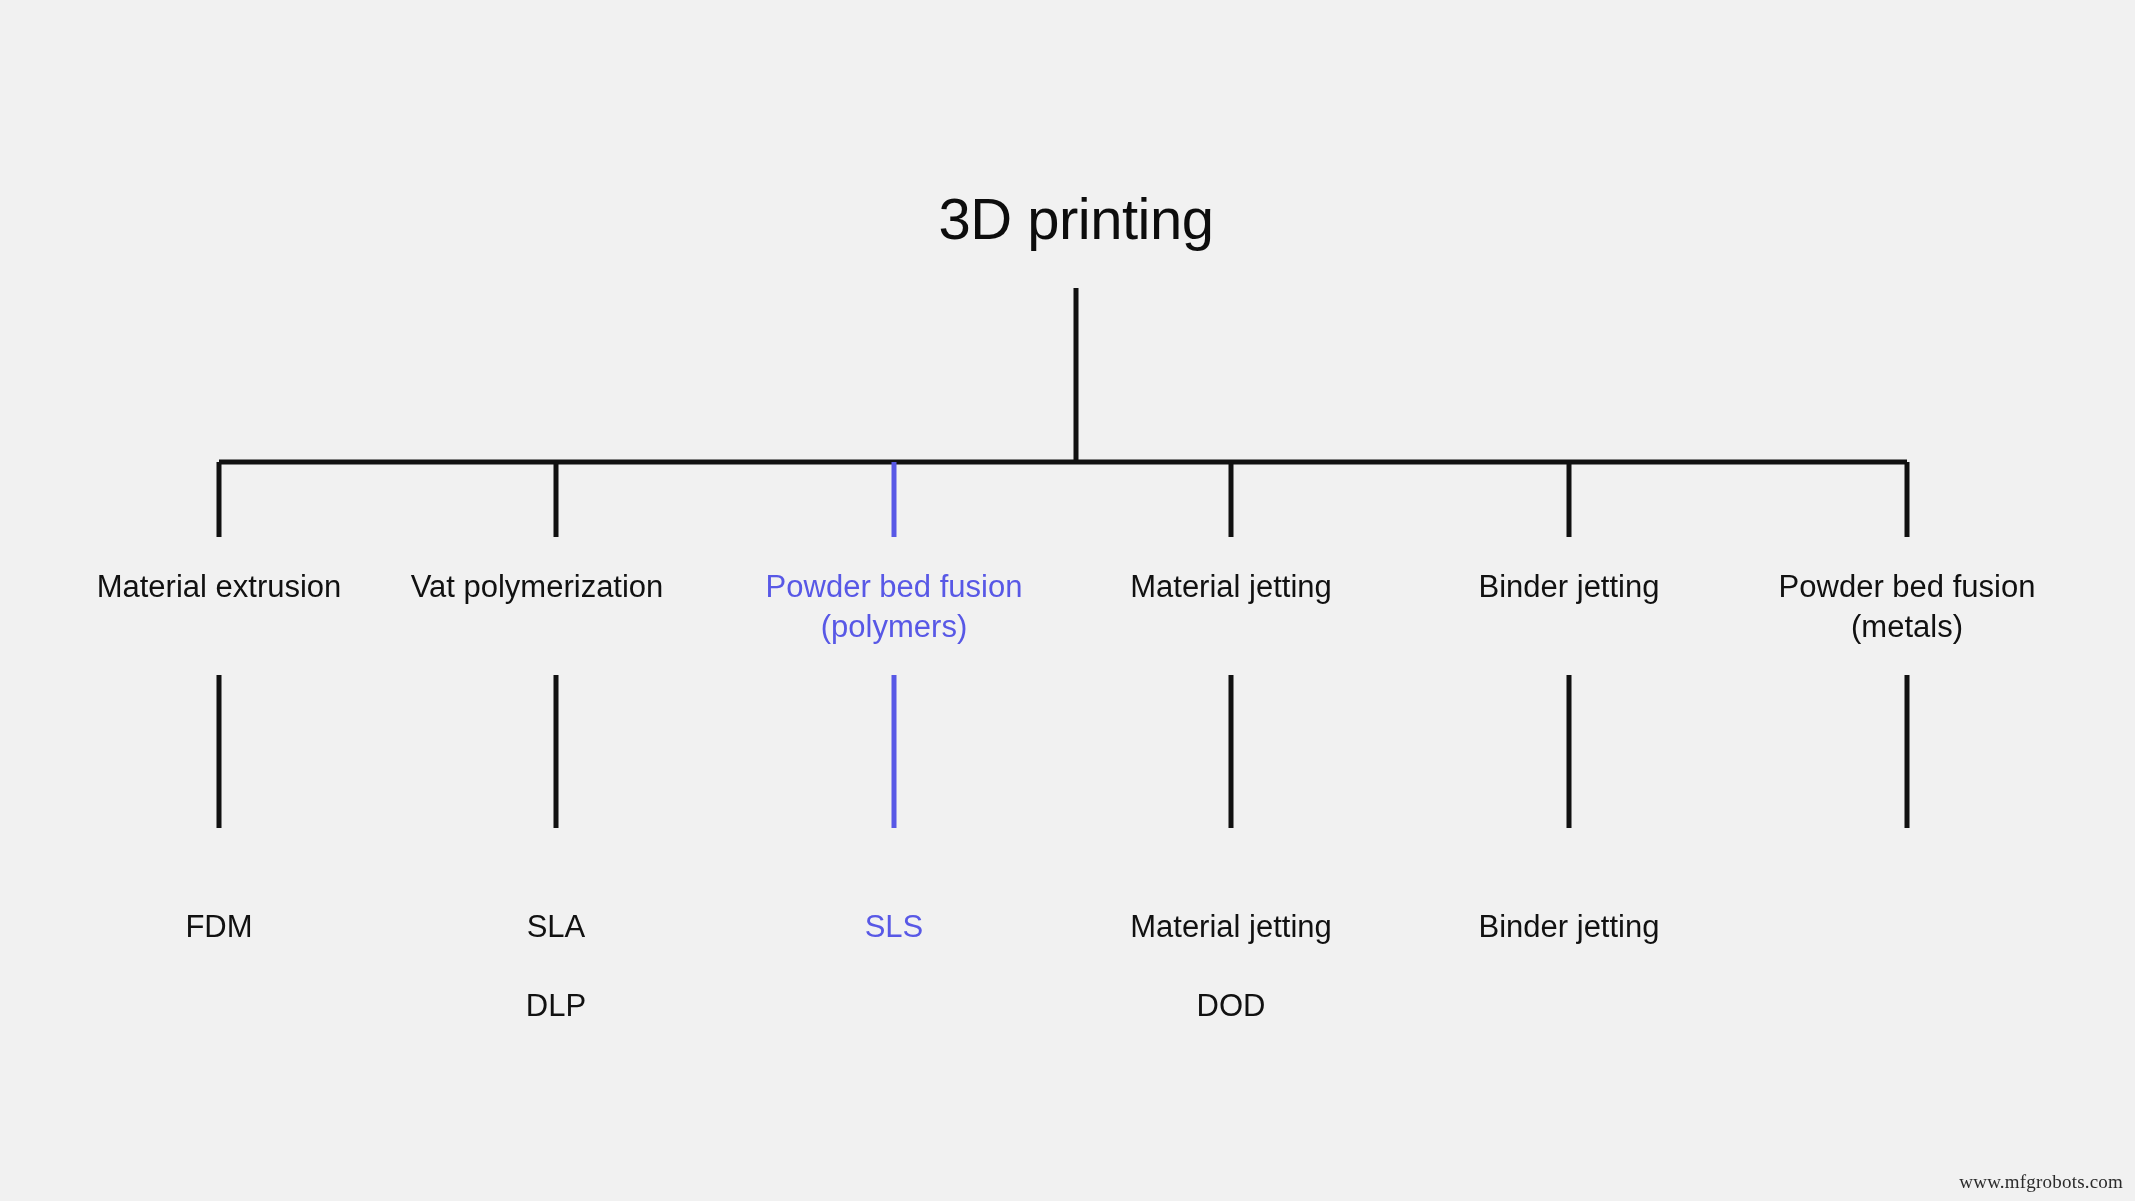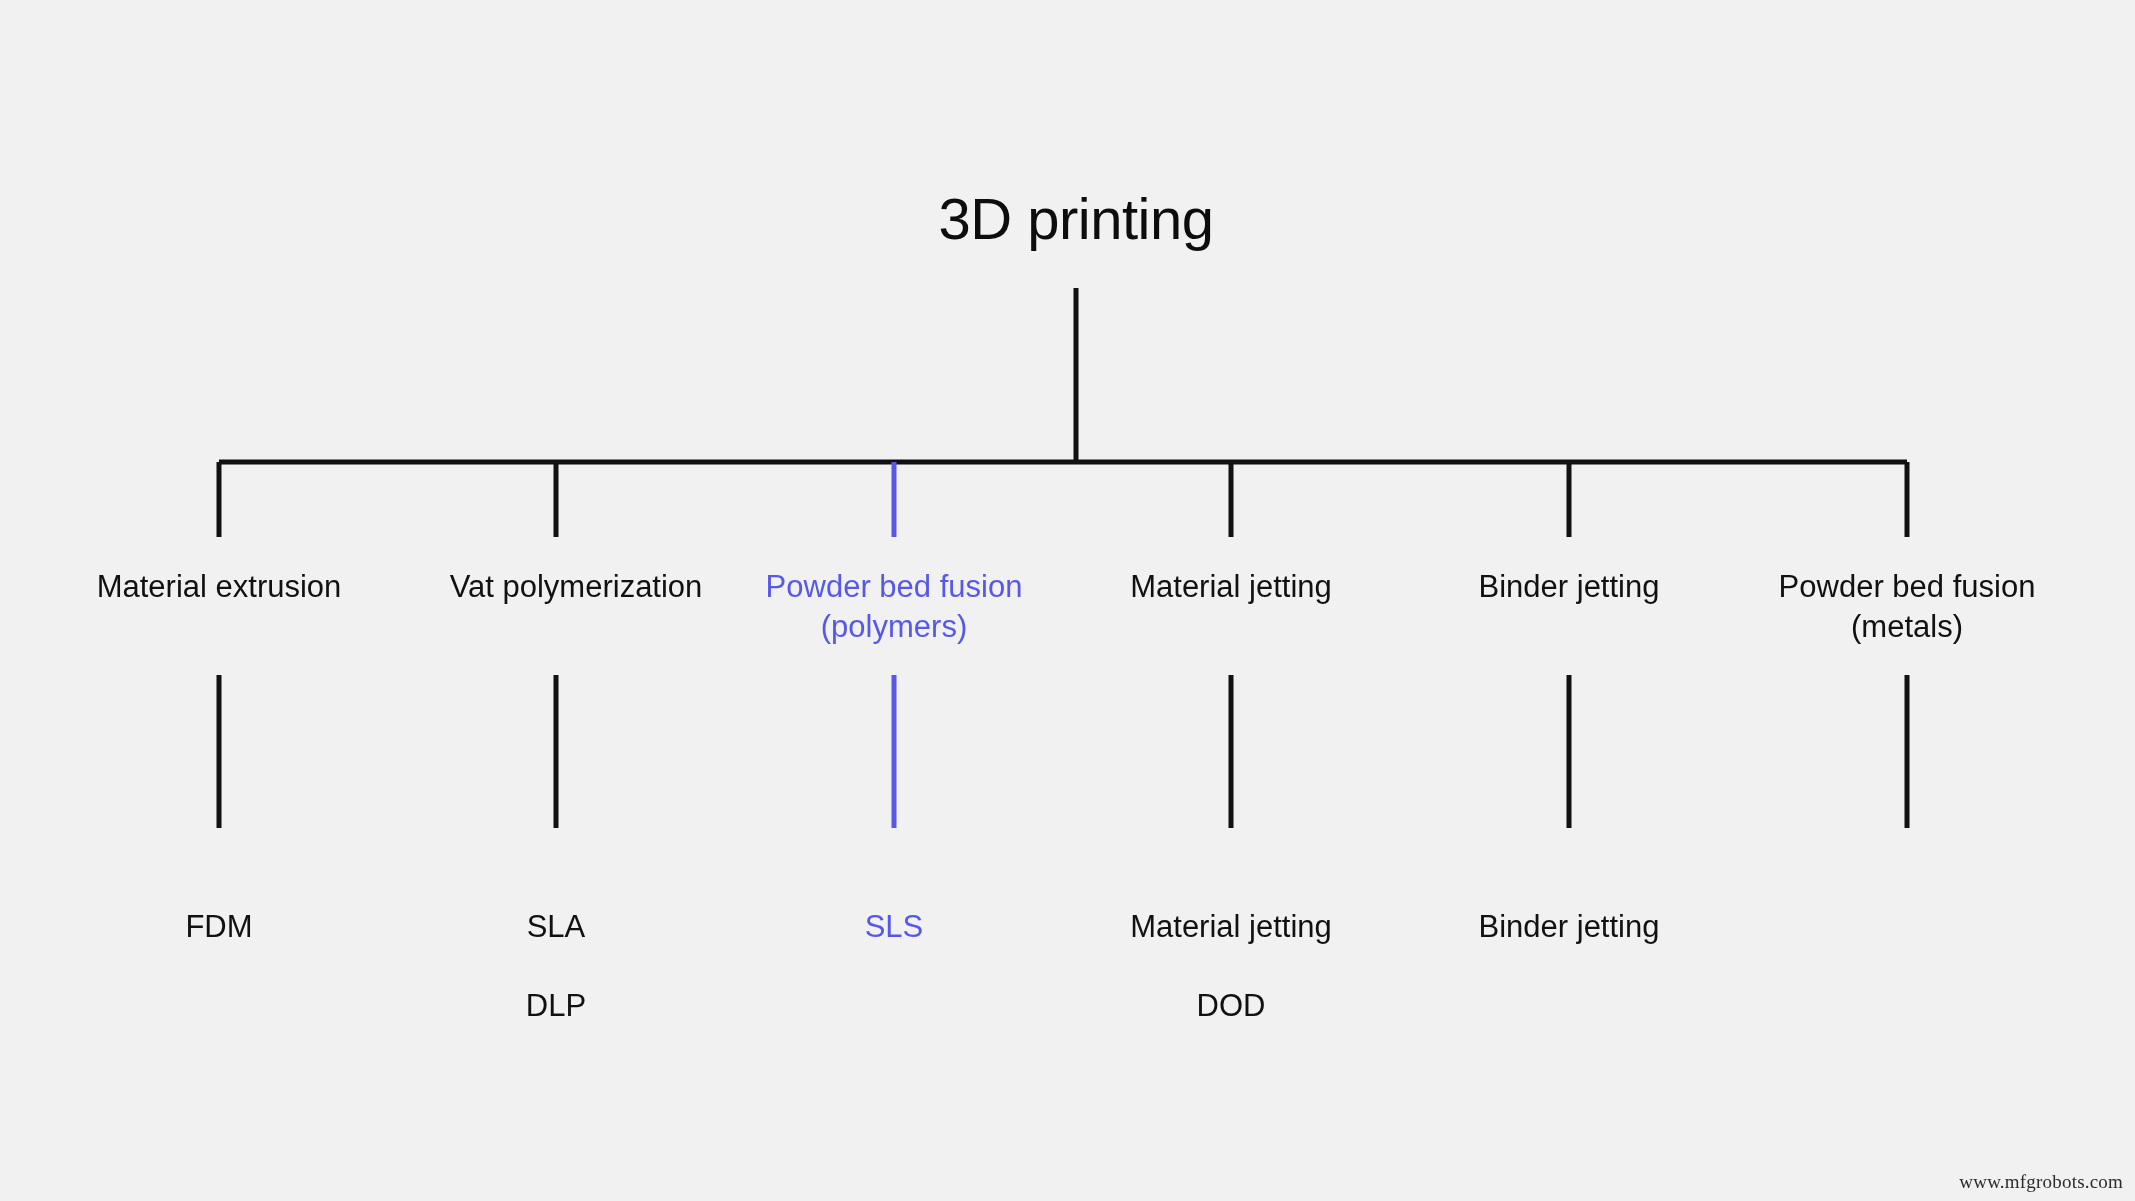--- a/index.html
+++ b/index.html
@@ -89,21 +89,21 @@
     <line x1="894" y1="675" x2="894" y2="828" stroke="#5858e6" stroke-width="5"></line>
     <line x1="1231" y1="675" x2="1231" y2="828" stroke="#111111" stroke-width="5"></line>
     <line x1="1569" y1="675" x2="1569" y2="828" stroke="#111111" stroke-width="5"></line>
     <line x1="1907" y1="675" x2="1907" y2="828" stroke="#111111" stroke-width="5"></line>
   </svg>
 
   <div class="node root-title" style="left:776px; top:182px; width:600px;">3D printing</div>
 
   <div class="node cat-label" style="left:59px; top:535px; width:320px;margin-top:32px;">Material extrusion</div>
 
-  <div class="node cat-label" style="left:416px; top:567px; width:320px;">Vat polymerization</div>
+  <div class="node cat-label" style="left:377px; top:567px; width:320px;">Vat polymerization</div>
 
   <div class="node cat-label accent" style="left:734px; top:567px; width:320px;">Powder bed fusion
 (polymers)</div>
 
   <div class="node cat-label" style="left:1071px; top:567px; width:320px;">Material jetting</div>
 
   <div class="node cat-label" style="left:1409px; top:567px; width:320px;">Binder jetting</div>
 
   <div class="node cat-label" style="left:1747px; top:567px; width:320px;">Powder bed fusion
 (metals)</div>

